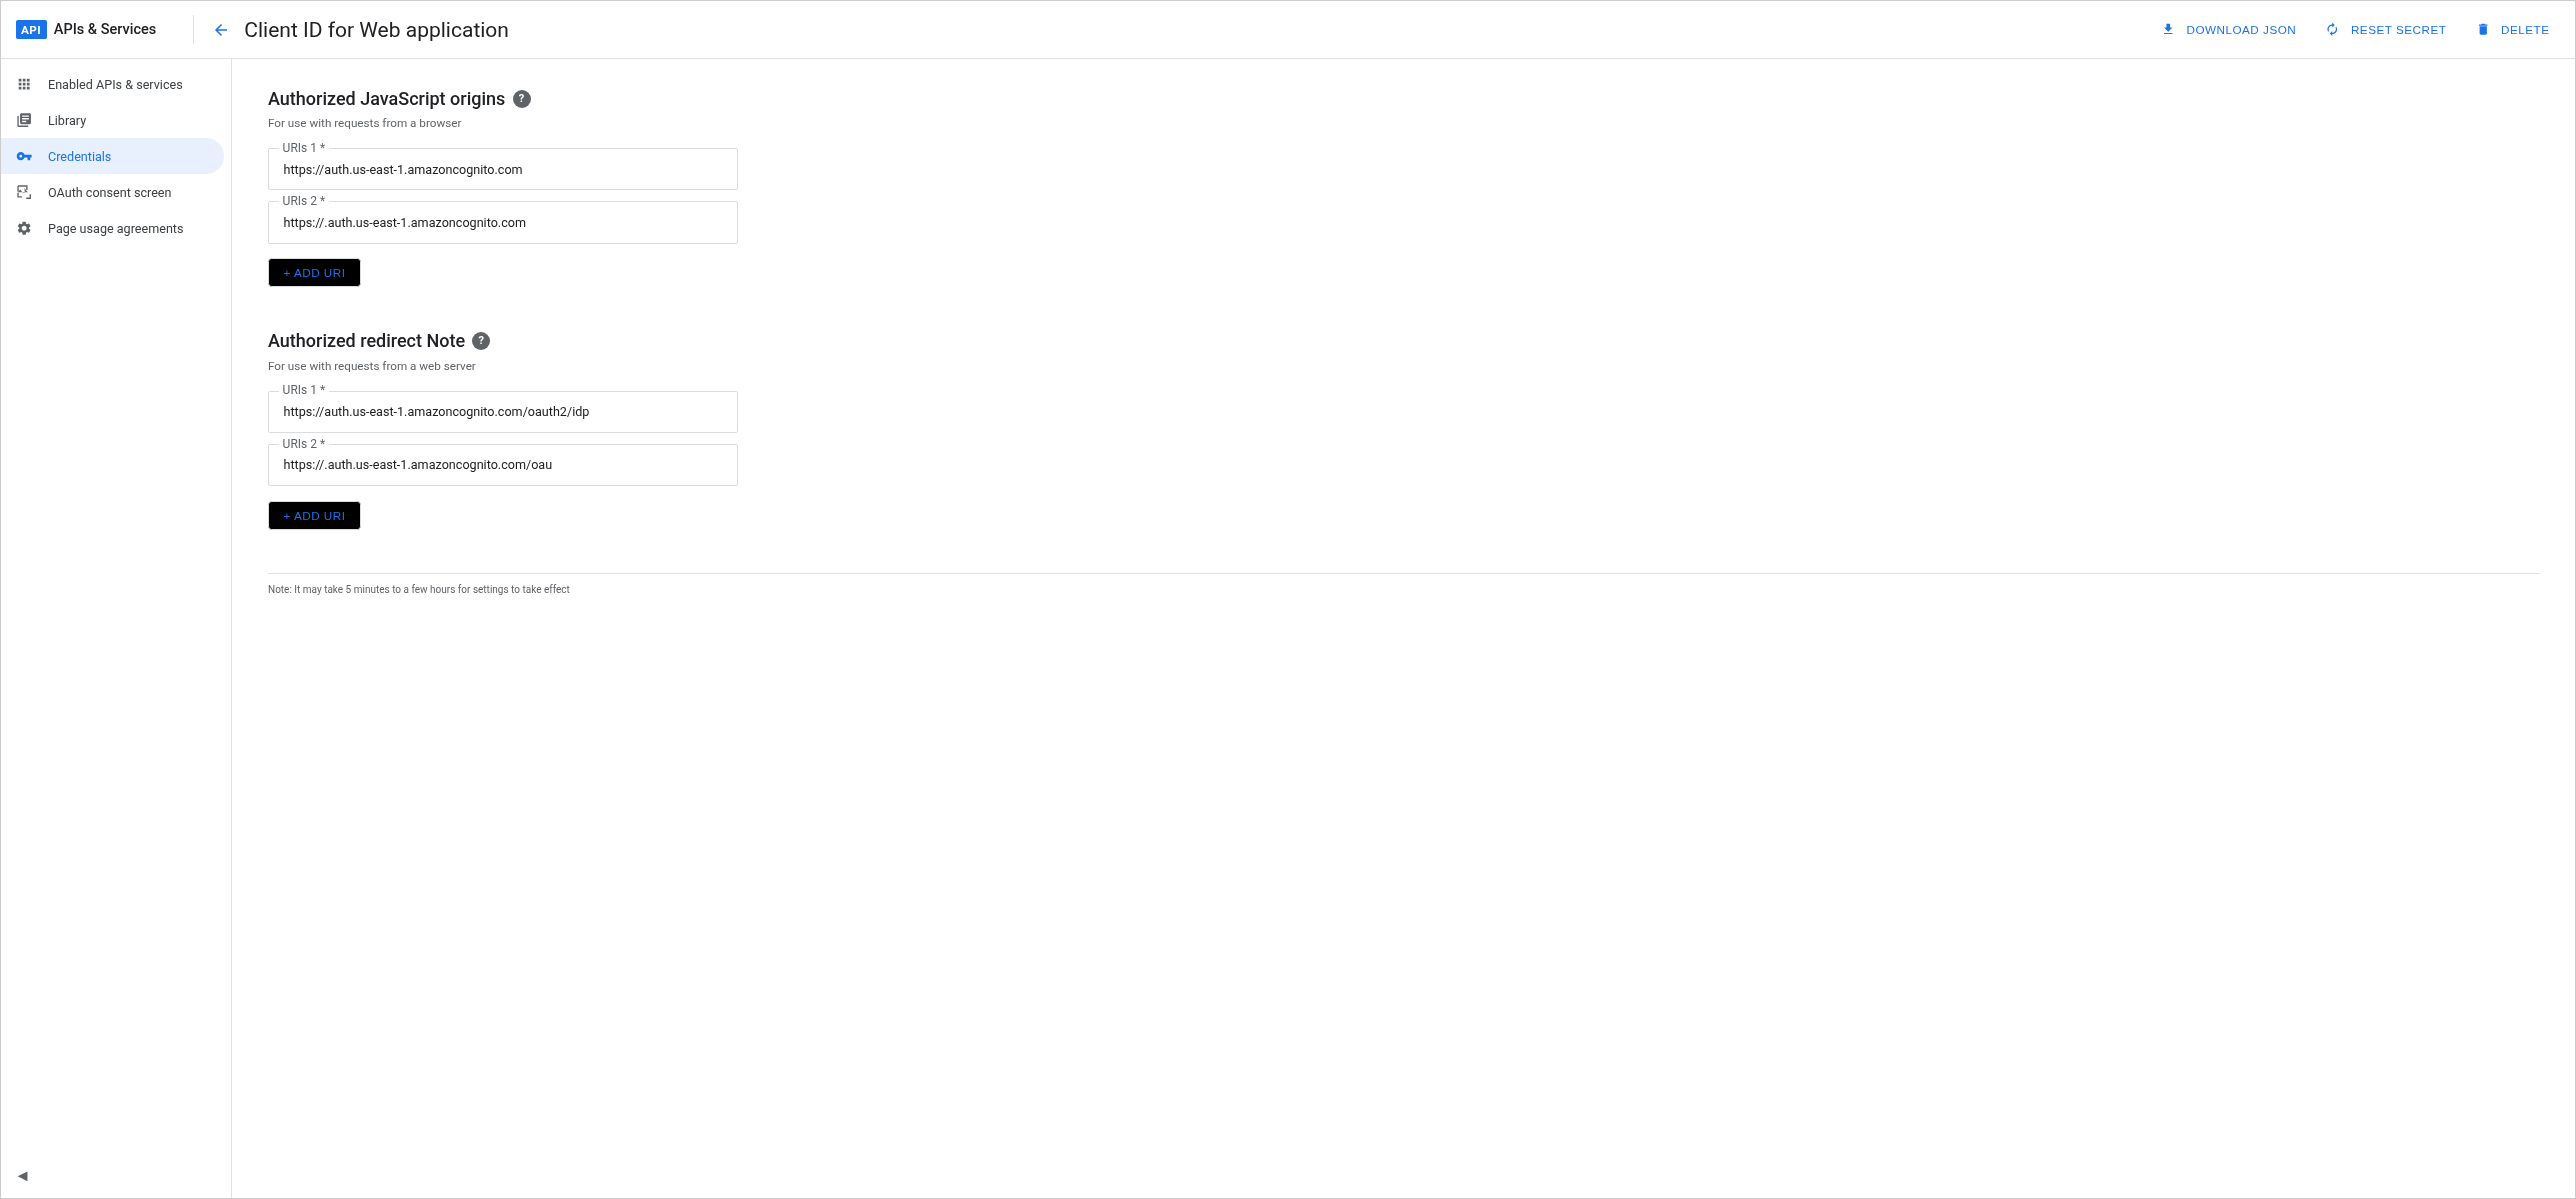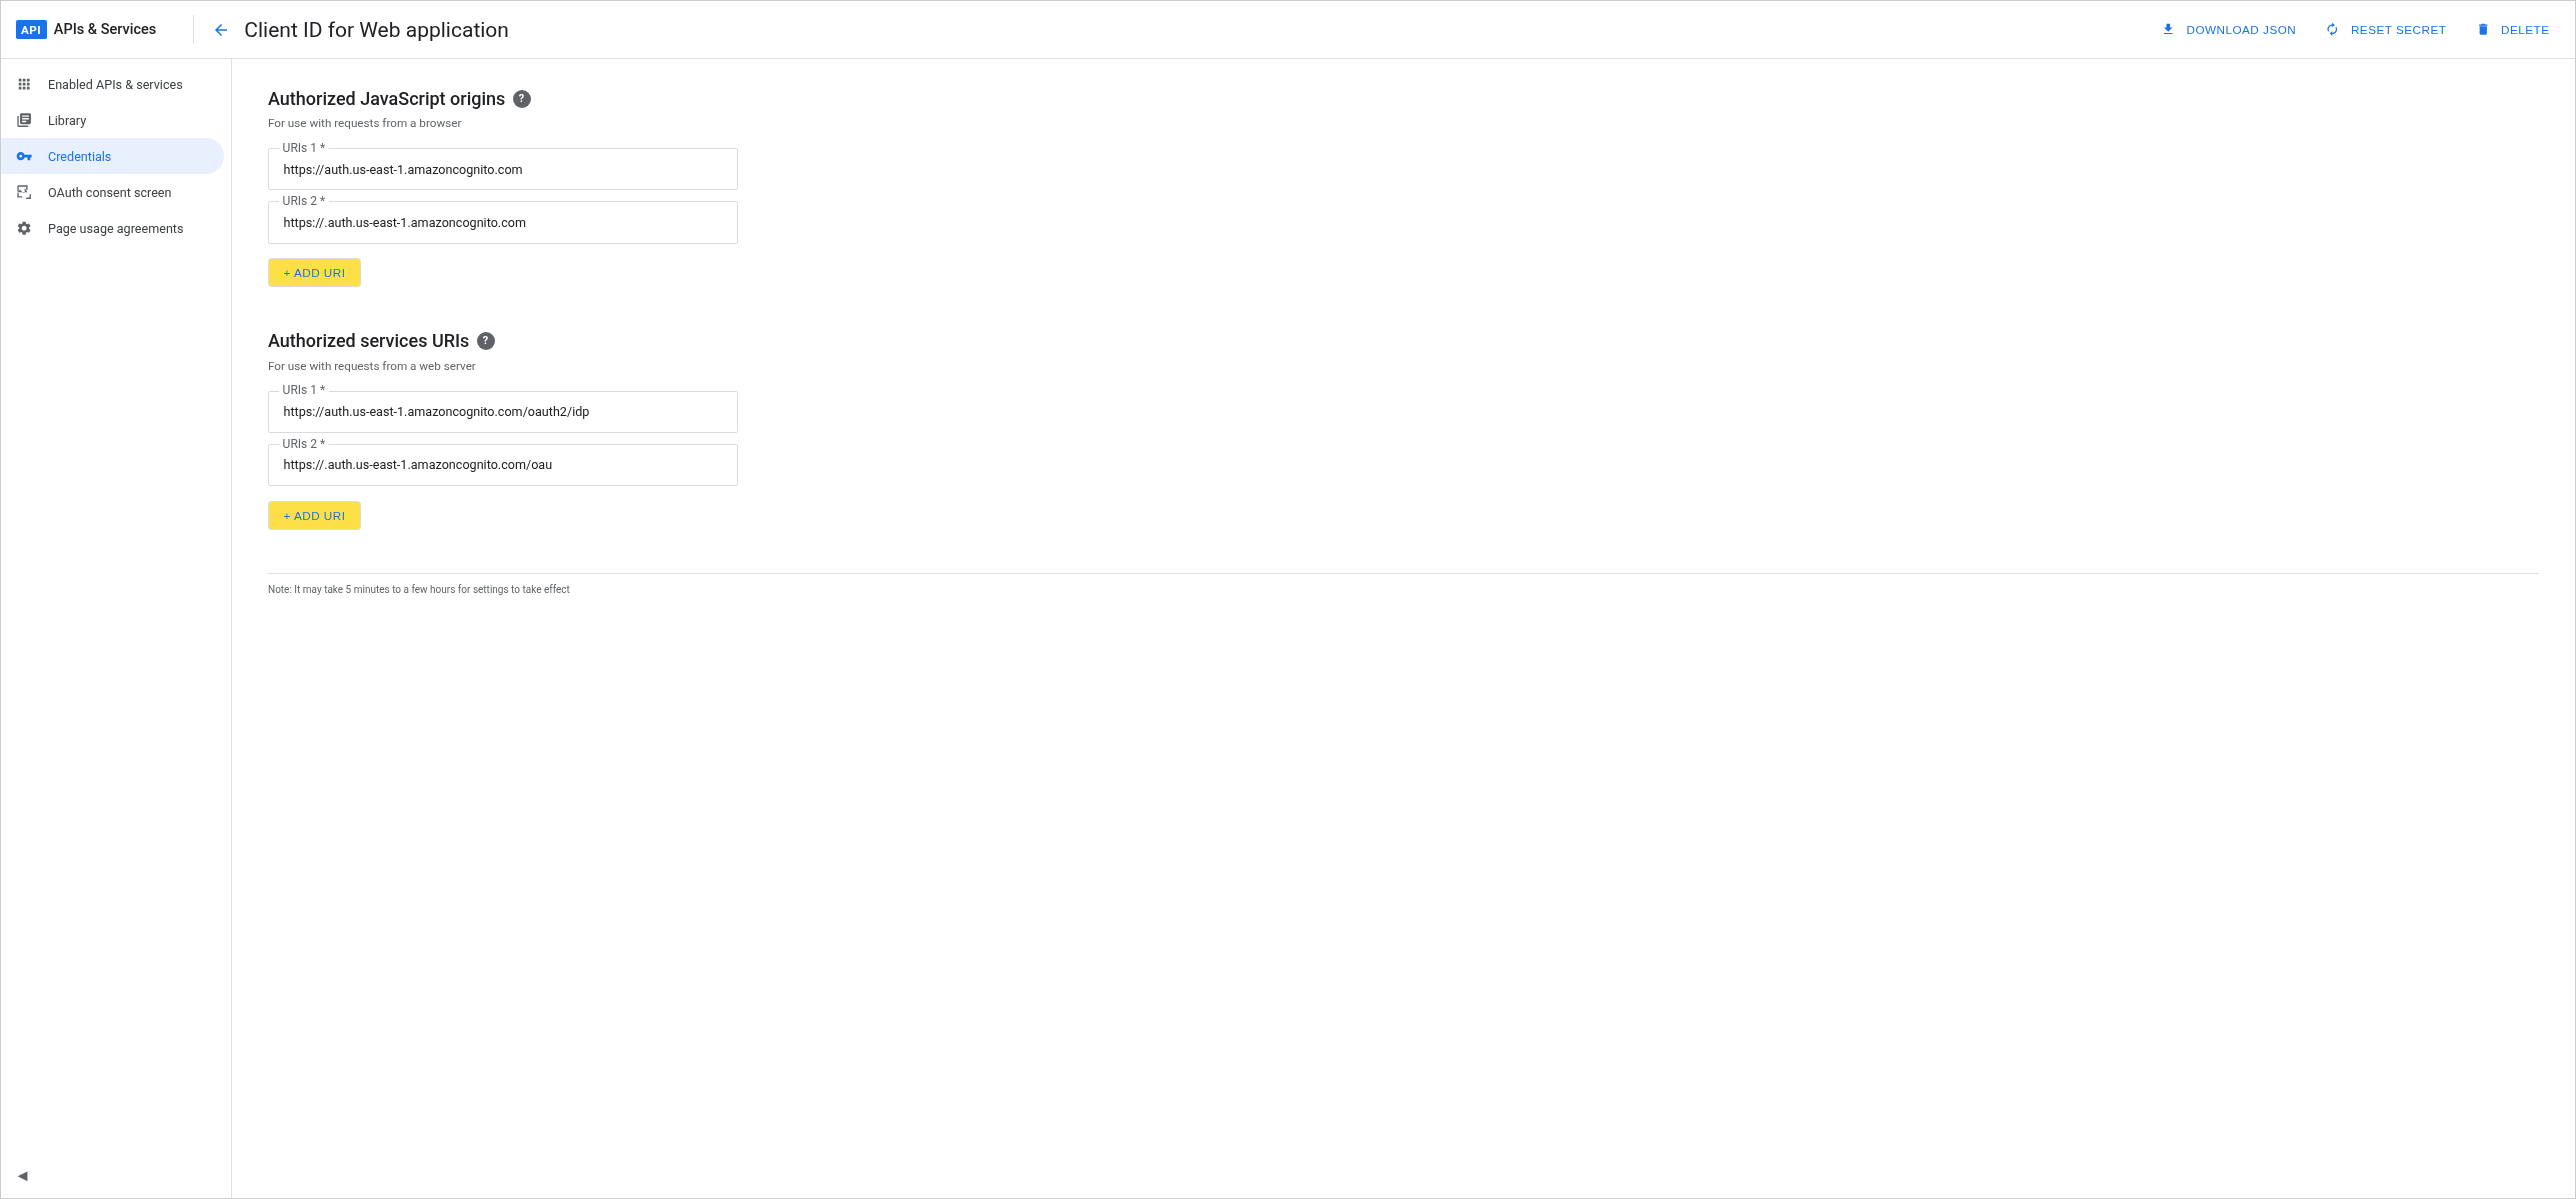--- a/index.html
+++ b/index.html
@@ -208,21 +208,21 @@
       font-family: inherit;
     }
 
     
     .add-uri-btn {
       display: flex;
       align-items: flex-start;
       gap: 5.4px;
       padding: 7.2px 14.5px;
       border: 0.9px solid #dadce0;
-      background: #fde047;
+      background: #000000;
       color: #1a73e8;
       font-size: 11.7px;
       font-weight: 500;
       cursor: pointer;
       border-radius: 3.6px;
       text-transform: uppercase;
       letter-spacing: 0.5px;
     }
 
     
@@ -346,21 +346,21 @@
         </div>
       </div>
 
       <button class="add-uri-btn">
         <span>+ ADD URI</span>
       </button>
     </div>
 
     <div class="section">
       <div class="section-title">
-        <span>Authorized services URIs</span>
+        <span>Authorized redirect Note</span>
         <div class="help-icon">
           <span>?</span>
         </div>
       </div>
       <div class="section-desc">For use with requests from a web server</div>
 
       <div class="uri-fields">
         <div class="uri-field-wrapper">
           <span class="uri-field-label">URIs 1 *</span>
           <input class="uri-input" type="text" value="https://auth.us-east-1.amazoncognito.com/oauth2/idp" style="">

